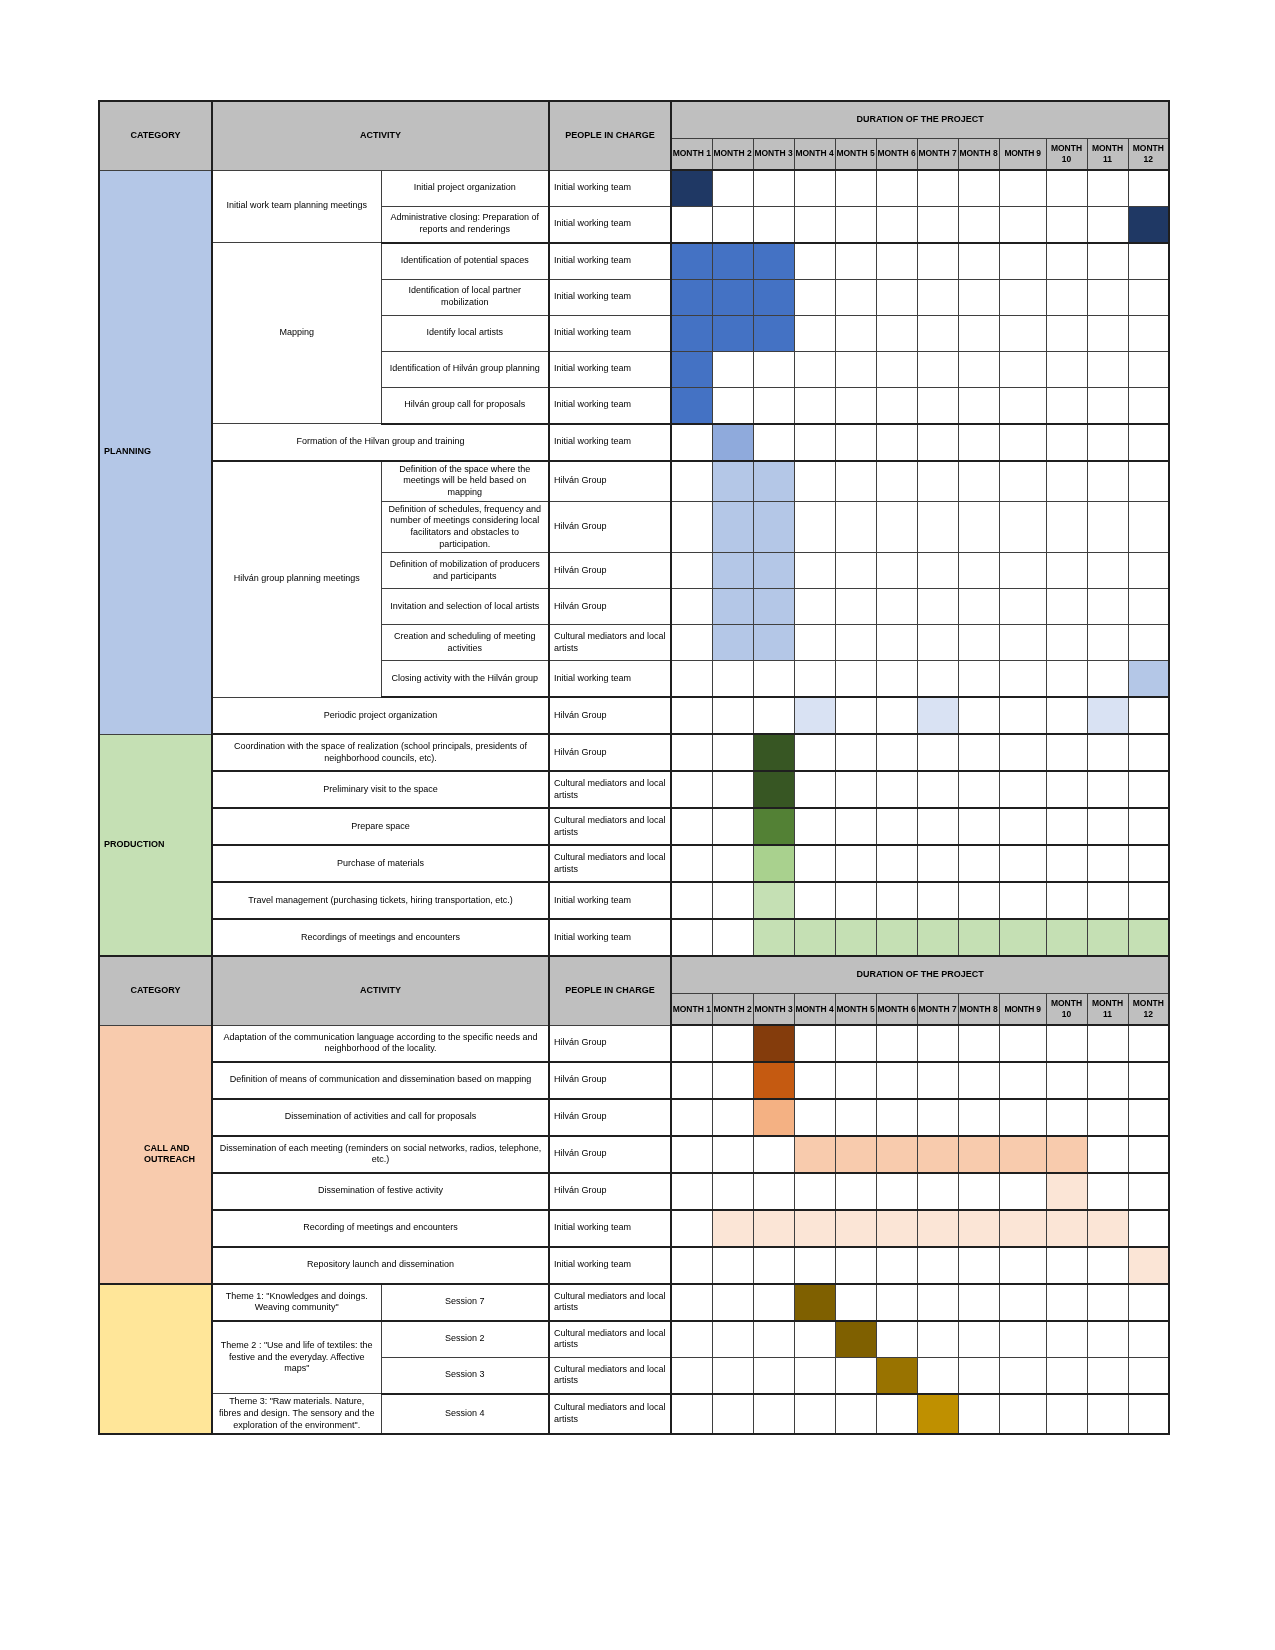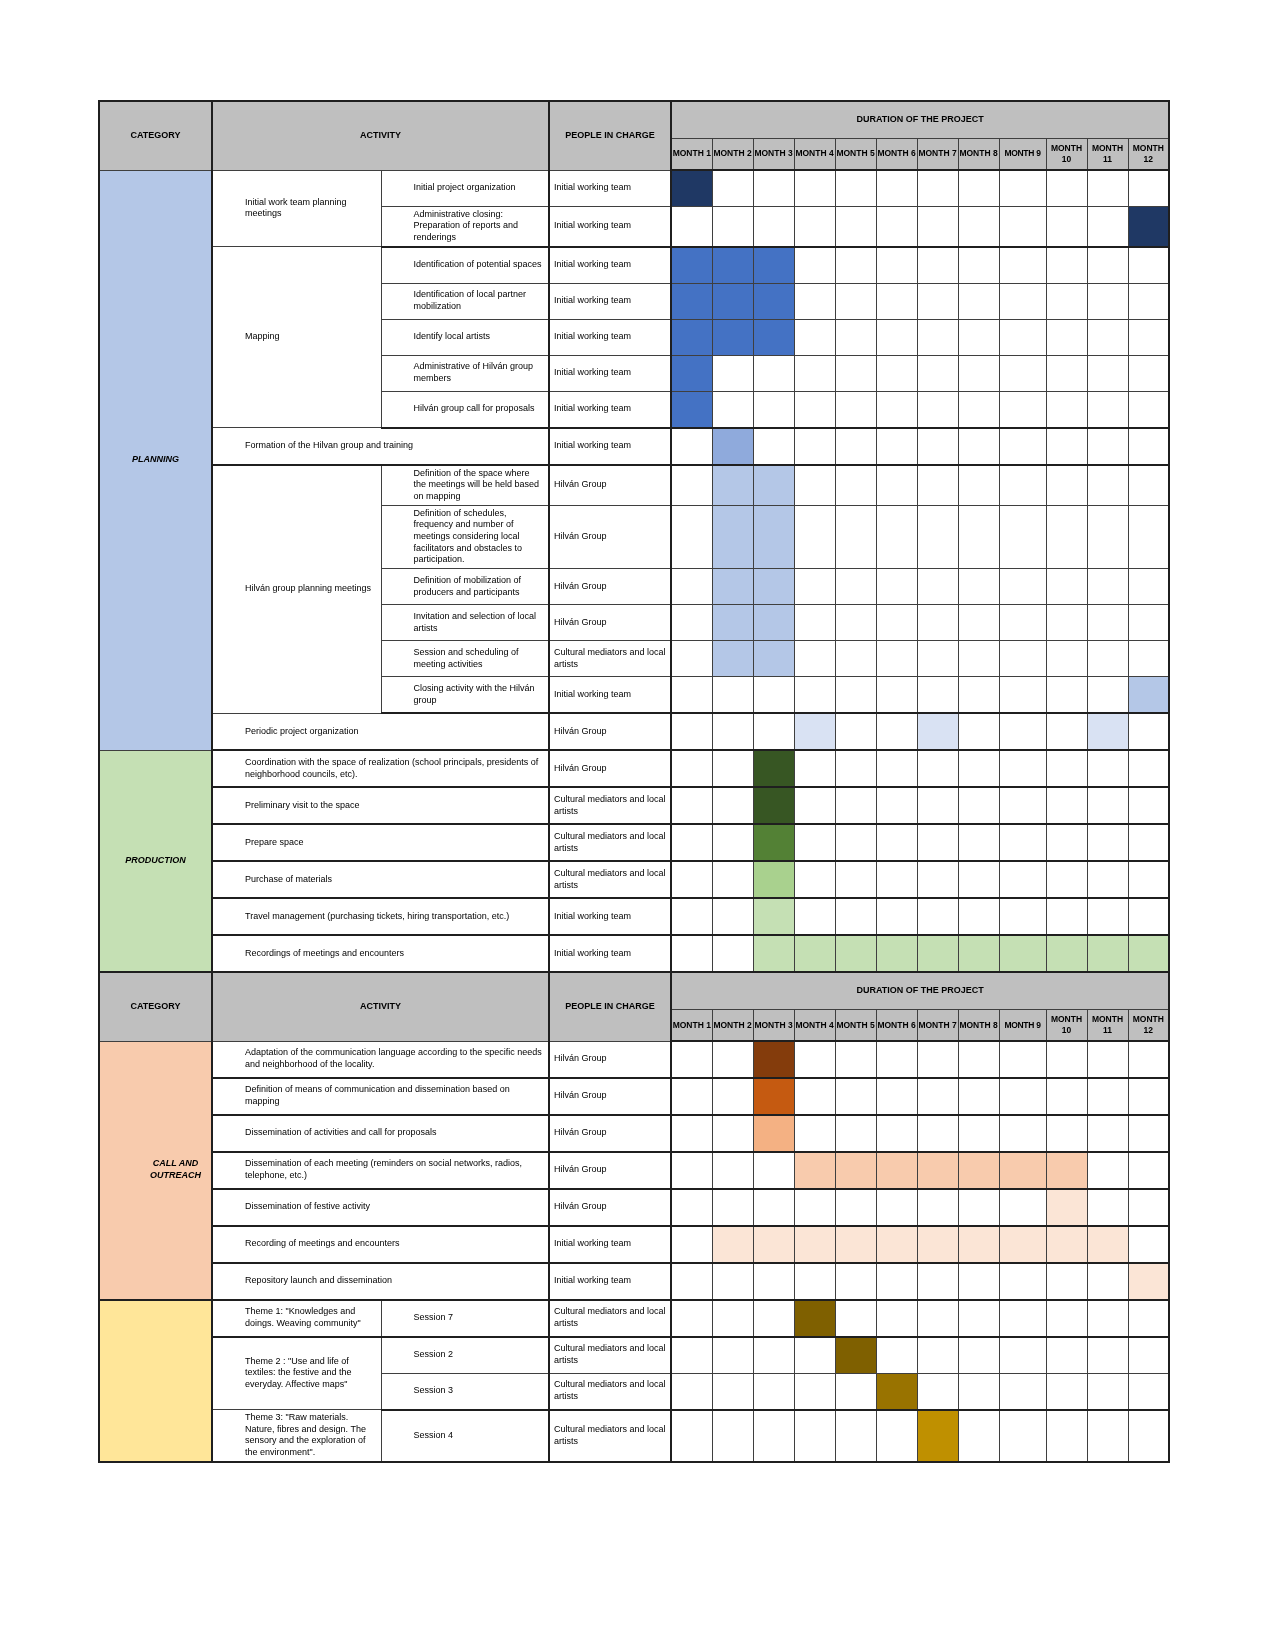--- a/index.html
+++ b/index.html
@@ -14,22 +14,22 @@
     border:1px solid #3f3f3f;padding:2px 4px;vertical-align:middle;
     font-size:9px;line-height:1.3;overflow:hidden;word-wrap:break-word;
   }
   tr.hdr th{background:#BFBFBF;font-weight:bold;text-align:center;}
   tr.hdr1 th{height:32px;}
   tr.hdr2 th{height:28px;border-bottom-width:2px;border-bottom-color:#1f1f1f;}
   th.cat-h,td.cat-cell{border-right-width:2px;border-right-color:#1f1f1f;}
   th.people-h,td.people-cell{border-left-width:2px;border-right-width:2px;border-left-color:#1f1f1f;border-right-color:#1f1f1f;}
   th.month-h{font-size:8.5px;padding:1px 0;font-weight:bold;}
   th.m9{white-space:nowrap;letter-spacing:-0.3px;}
-  td.cat-cell{font-weight:bold;text-align:center;font-style:italic;}
-  td.group-cell,td.act-cell{text-align:left;padding-left:32px;}
+  td.cat-cell{font-weight:bold;}
+  td.group-cell,td.act-cell{text-align:center;}
   td.people-cell{text-align:left;}
   td.gantt-cell{padding:0;}
   tr.data-row td{height:31px;}
   tr.gb td{border-bottom-width:2px;border-bottom-color:#1f1f1f;}
 </style>
 </head>
 <body>
 
 <table>
   <colgroup>
@@ -148,21 +148,21 @@
         <td class="gantt-cell"></td>
         <td class="gantt-cell"></td>
         <td class="gantt-cell"></td>
         <td class="gantt-cell"></td>
         <td class="gantt-cell"></td>
         <td class="gantt-cell"></td>
         <td class="gantt-cell"></td>
         <td class="gantt-cell"></td>
       </tr>
       <tr class="data-row">
-        <td colspan="1" class="act-cell">Administrative of Hilván group members</td>
+        <td colspan="1" class="act-cell">Identification of Hilván group planning</td>
         <td class="people-cell">Initial working team</td>
         <td class="gantt-cell" style="background: rgb(68, 114, 196);"></td>
         <td class="gantt-cell"></td>
         <td class="gantt-cell"></td>
         <td class="gantt-cell"></td>
         <td class="gantt-cell"></td>
         <td class="gantt-cell"></td>
         <td class="gantt-cell"></td>
         <td class="gantt-cell"></td>
         <td class="gantt-cell"></td>
@@ -261,21 +261,21 @@
         <td class="gantt-cell"></td>
         <td class="gantt-cell"></td>
         <td class="gantt-cell"></td>
         <td class="gantt-cell"></td>
         <td class="gantt-cell"></td>
         <td class="gantt-cell"></td>
         <td class="gantt-cell"></td>
         <td class="gantt-cell"></td>
       </tr>
       <tr class="data-row">
-        <td colspan="1" class="act-cell">Session and scheduling of meeting activities</td>
+        <td colspan="1" class="act-cell">Creation and scheduling of meeting activities</td>
         <td class="people-cell">Cultural mediators and local artists</td>
         <td class="gantt-cell"></td>
         <td class="gantt-cell" style="background: rgb(180, 199, 231);"></td>
         <td class="gantt-cell" style="background: rgb(180, 199, 231);"></td>
         <td class="gantt-cell"></td>
         <td class="gantt-cell"></td>
         <td class="gantt-cell"></td>
         <td class="gantt-cell"></td>
         <td class="gantt-cell"></td>
         <td class="gantt-cell"></td>

